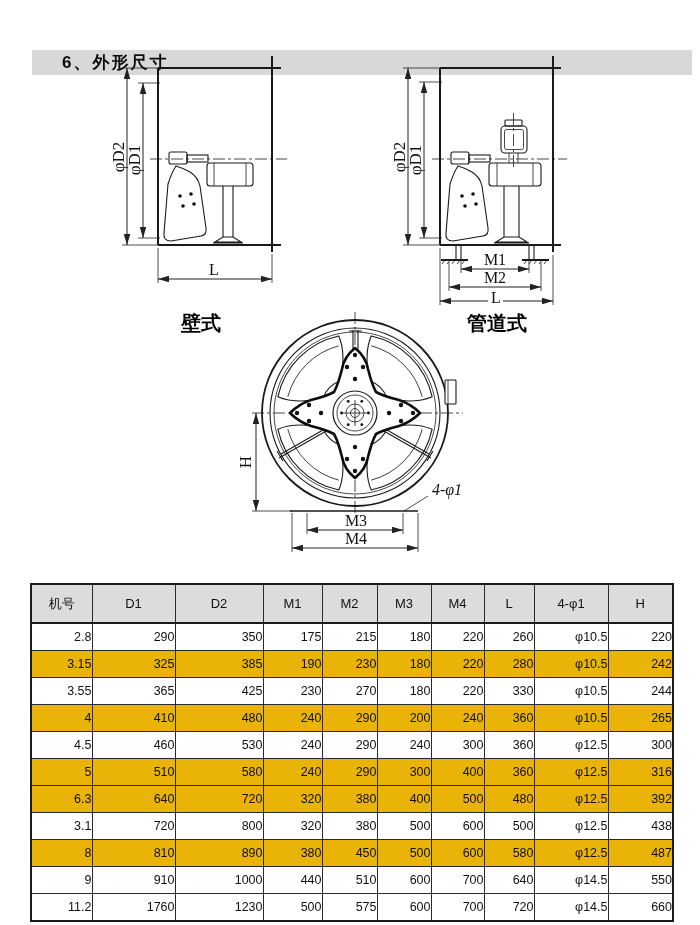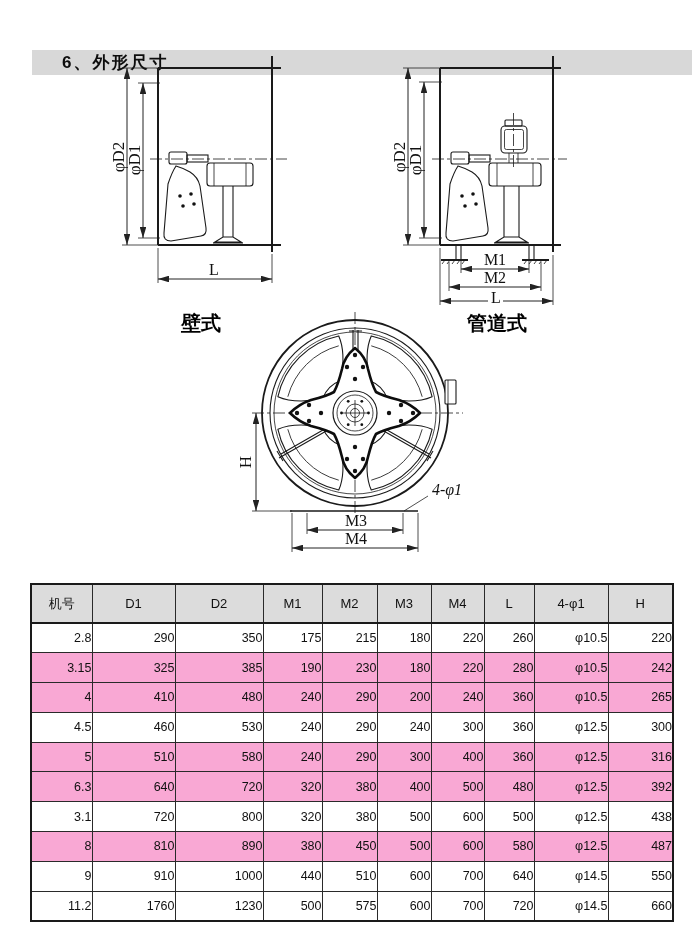--- a/index.html
+++ b/index.html
@@ -34,21 +34,21 @@
   
   table.dims{
     position:absolute;left:30px;top:583px;width:642px;height:339px;
     border-collapse:collapse;table-layout:fixed;text-align:center;
     font-size:12.5px;color:#111;background:#fff;
     border:2px solid #1a1a1a;
   }
   table.dims th,table.dims td{border:1px solid #2a2a2a;padding:0;vertical-align:middle;}
   table.dims thead th{height:37px;background:#dcdcdc;font-weight:normal;font-size:13px;border-bottom:2px solid #1a1a1a;}
   table.dims tbody tr{height:23px;text-align:right;}
-  table.dims tbody tr.shaded{background:#f9a8d4;}
+  table.dims tbody tr.shaded{background:#eab308;}
 </style>
 </head>
 <body>
 
 <div class="page">
 
   <div class="title-bar">
     <span>6、外形尺寸</span>
   </div>
 
@@ -262,20 +262,32 @@
           <td>325</td>
           <td>385</td>
           <td>190</td>
           <td>230</td>
           <td>180</td>
           <td>220</td>
           <td>280</td>
           <td>φ10.5</td>
           <td>242</td>
         </tr>
+        <tr>
+          <td>3.55</td>
+          <td>365</td>
+          <td>425</td>
+          <td>230</td>
+          <td>270</td>
+          <td>180</td>
+          <td>220</td>
+          <td>330</td>
+          <td>φ10.5</td>
+          <td>244</td>
+        </tr>
         <tr class="shaded">
           <td>4</td>
           <td>410</td>
           <td>480</td>
           <td>240</td>
           <td>290</td>
           <td>200</td>
           <td>240</td>
           <td>360</td>
           <td>φ10.5</td>

